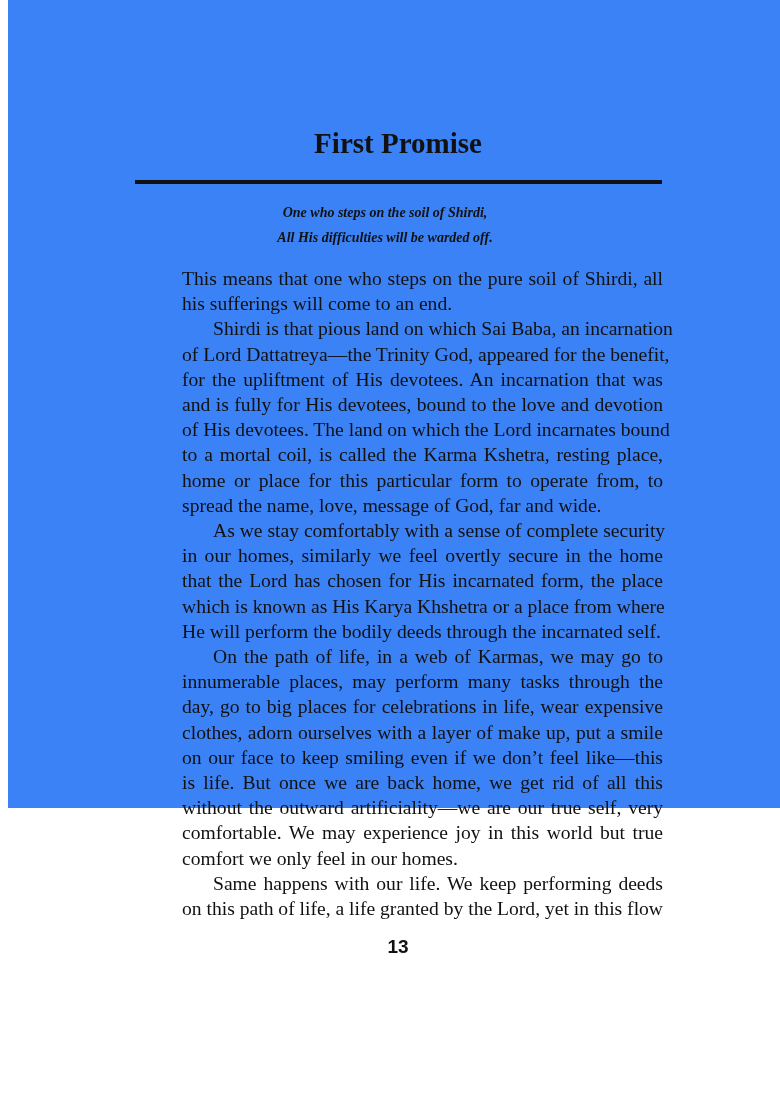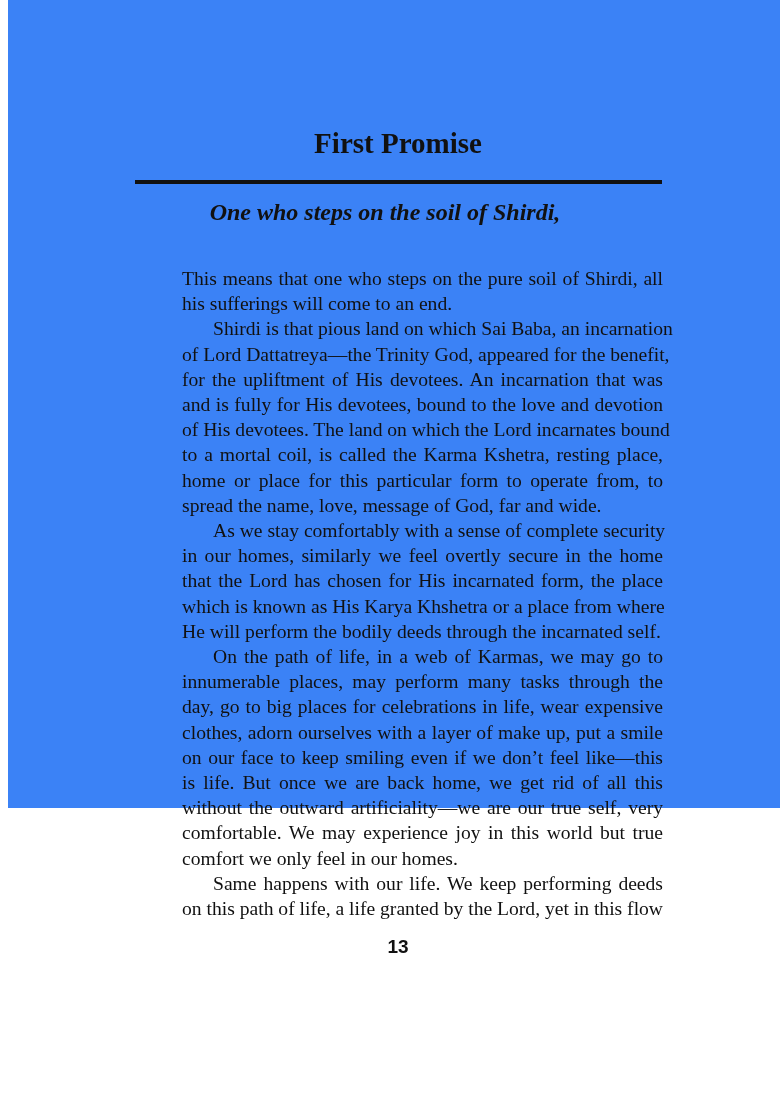--- a/index.html
+++ b/index.html
@@ -9,21 +9,21 @@
     position: absolute; left: 127px; width: 526px; top: 126px;
     text-align: center; font-family: "Liberation Serif", "DejaVu Serif", serif;
     font-weight: bold; font-size: 29px; line-height: 34px; margin: 0; color: #111;
   }
   .rule {
     position: absolute; left: 127px; top: 180px; width: 527px; height: 4px; background: #111;
   }
   .epigraph {
     position: absolute; left: 127px; width: 500px; top: 200px; margin: 0;
     font-family: "Liberation Serif", "DejaVu Serif", serif; font-style: italic; font-weight: bold;
-    font-size: 24px; line-height: 25px; text-align: center; color: #111;
+    font-size: 14px; line-height: 25px; text-align: center; color: #111;
   }
   .epigraph span { display: block; }
   .body {
     position: absolute; left: 130px; top: 266px; width: 525px;
     font-family: "Liberation Serif", "DejaVu Serif", serif; font-size: 19.6px; line-height: 25.2px; color: #111;
   }
   .body p { margin: 0; text-align: justify; text-align-last: left; }
   .line { display: block; text-align: justify; text-align-last: justify; white-space: nowrap; margin-left: 44px; }
   .line.last { text-align-last: left; }
   .pagenum {
@@ -33,20 +33,21 @@
 </style>
 </head>
 <body>
 
 <div class="page">
   <h1 class="title">First Promise</h1>
   <div class="rule"></div>
 
   <div class="epigraph">
     <span>One who steps on the soil of Shirdi,</span>
+    <span>All His difficulties will be warded off.</span>
   </div>
 
   <div class="body">
     <p>
       <span class="line">This means that one who steps on the pure soil of Shirdi, all</span>
       <span class="line last">his sufferings will come to an end.</span>
     </p>
     <p>
       <span class="line" style="padding-left:31px">Shirdi is that pious land on which Sai Baba, an incarnation</span>
       <span class="line">of Lord Dattatreya—the Trinity God, appeared for the benefit,</span>

